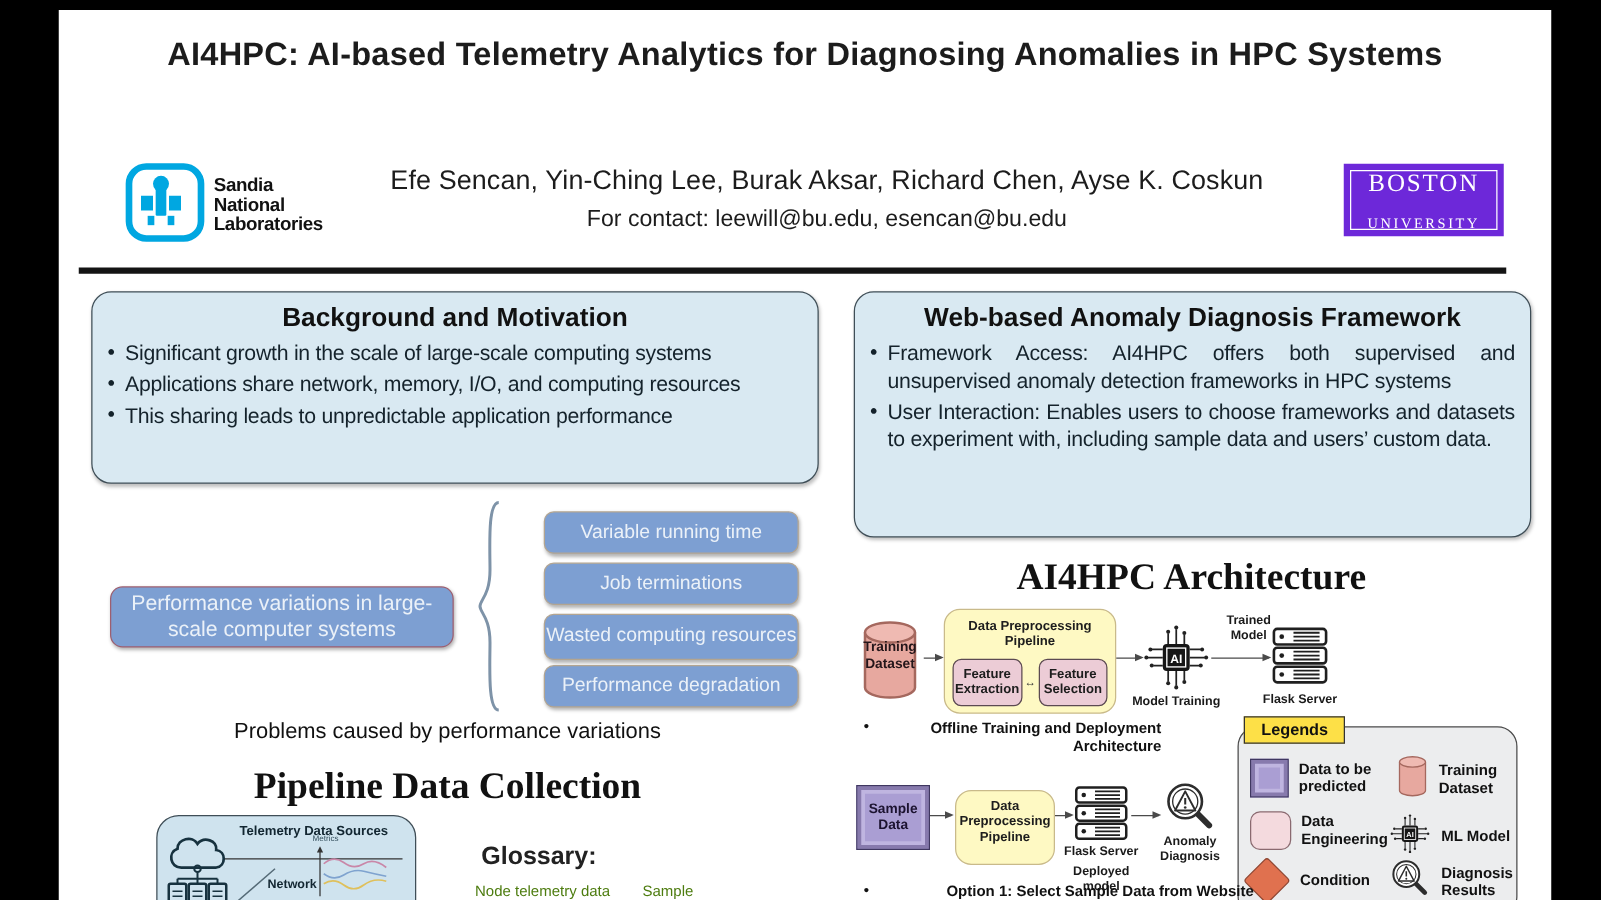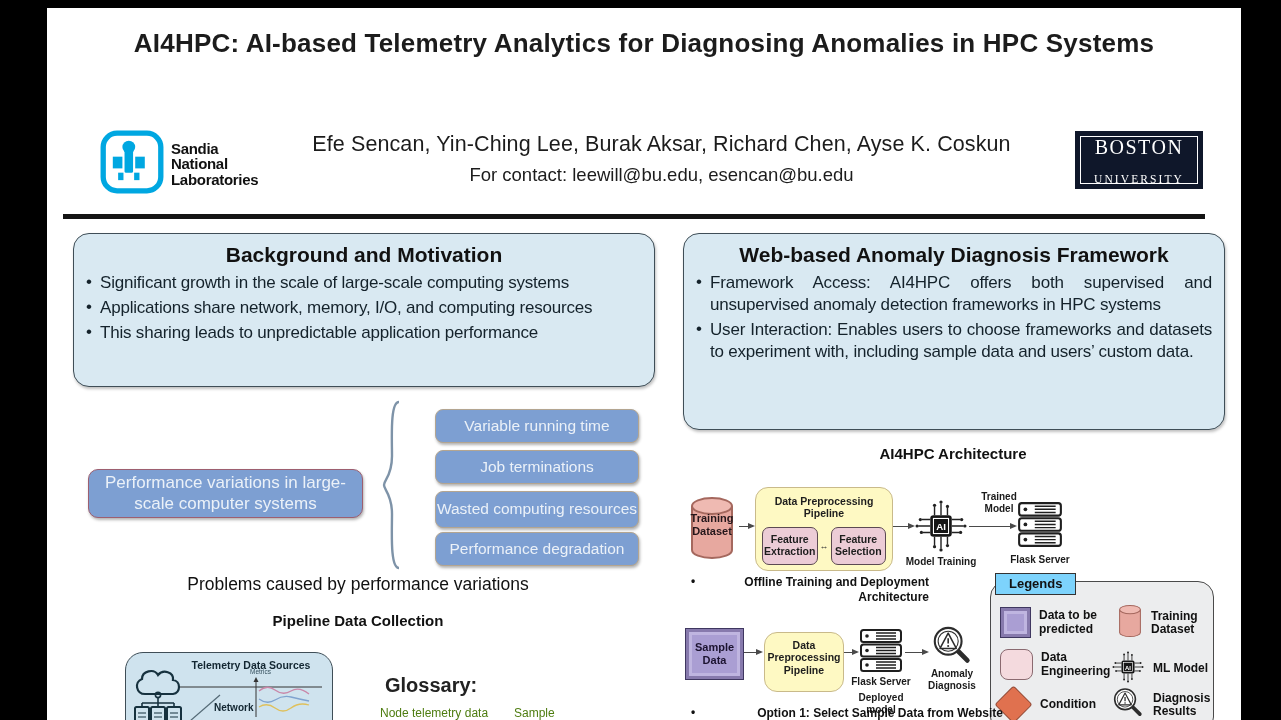--- a/index.html
+++ b/index.html
@@ -10,21 +10,21 @@
   
   .title{position:absolute;left:0;right:0;top:18px;text-align:center;font-size:26px;font-weight:bold;
          color:#1c1c1c;line-height:1.32;letter-spacing:.2px;}
   .title-inner{max-width:1070px;margin:0 auto;}
   .hdr-row{position:absolute;left:0;top:116px;width:100%;height:86px;}
   .sandia{position:absolute;left:53px;top:6px;display:flex;align-items:center;gap:7px;}
   .sandia-txt{font-weight:bold;font-size:15px;line-height:1.04;color:#111;letter-spacing:-.3px;}
   .authors{position:absolute;left:210px;right:175px;top:8px;text-align:center;color:#1c1c1c;}
   .authors .a1{font-size:21.5px;letter-spacing:.1px;}
   .authors .a2{font-size:18.5px;margin-top:7px;}
-  .bu{position:absolute;left:1028px;top:7px;width:128px;height:58px;background:#0f172a;
+  .bu{position:absolute;left:1028px;top:7px;width:128px;height:58px;background:#6d28d9;
       display:flex;align-items:center;justify-content:center;}
   .bu-in{border:1.5px solid #fff;width:116px;height:46px;display:flex;flex-direction:column;
          align-items:center;justify-content:center;color:#fff;font-family:"Liberation Serif",serif;}
   .bu-l1{font-size:20px;letter-spacing:1.5px;}
   .bu-l2{font-size:11.5px;letter-spacing:2.1px;margin-top:14px;}
   .divider{position:absolute;left:16px;top:206px;width:1142px;height:5px;background:#141414;}
 
   
   .panel{position:absolute;background:#d9e9f2;border:1.6px solid #3f4e57;border-radius:16px;
          color:#14222b;box-shadow:1px 2px 3px rgba(0,0,0,.25);}
@@ -35,21 +35,21 @@
 
   
   .cause-box{position:absolute;left:41px;top:461px;width:273px;height:47px;background:#7d9fd2;
              border:1.6px solid #9d5f70;border-radius:10px;color:#ebf1f8;font-size:17px;line-height:1.22;
              display:flex;align-items:center;justify-content:center;text-align:center;
              box-shadow:1px 2px 3px rgba(0,0,0,.3);}
   .effect{position:absolute;left:388px;width:202px;background:#7d9fd2;border:1.6px solid #b3a591;
           border-radius:8px;color:#ebf1f8;font-size:15.5px;line-height:1.08;display:flex;align-items:center;
           justify-content:center;text-align:center;box-shadow:1px 2px 3px rgba(0,0,0,.3);}
   .caption{position:absolute;left:0;top:566px;width:622px;text-align:center;font-size:17.5px;color:#111;}
-  .sec-h{position:absolute;text-align:center;font-weight:bold;font-size:15px;color:#111;}
+  .sec-h{position:absolute;text-align:center;font-weight:bold;font-size:30px;color:#111;font-family:Liberation Serif, serif;}
 
   
   .tele-box{position:absolute;left:78px;top:644px;width:206px;height:100px;background:#cfe3ee;
             border:1.6px solid #3f4e57;border-radius:18px;overflow:hidden;}
   .tele-title{position:absolute;left:52px;top:6px;width:146px;text-align:center;font-weight:bold;
               font-size:10.5px;line-height:1.15;color:#122631;}
   .tele-net{position:absolute;left:88px;top:49px;font-weight:bold;font-size:10px;color:#122631;}
   .tele-met{position:absolute;left:124px;top:15px;font-size:6.5px;color:#35505e;}
   .gloss-t{position:absolute;left:338px;top:666px;font-size:20px;font-weight:bold;color:#222;}
   .gloss-i{position:absolute;top:698px;font-size:12px;color:#4d7c0f;}
@@ -71,21 +71,21 @@
   .abullet{position:absolute;font-weight:bold;font-size:12px;line-height:1.25;color:#111;padding-left:14px;text-align:right;}
   .abullet::before{content:"\2022";position:absolute;left:2px;top:-1px;}
   .sample{position:absolute;left:638px;top:620px;width:57px;height:50px;background:#aa9ed3;
           border:1.5px solid #3f3760;box-shadow:inset 0 0 0 3px #877aad,inset 0 0 0 6px #bfb5e0;
           display:flex;align-items:center;justify-content:center;text-align:center;
           font-weight:bold;font-size:11px;line-height:1.15;color:#1c1330;}
 
   
   .legends{position:absolute;left:943px;top:573px;width:222px;height:150px;background:#ecedee;
            border:1.8px solid #4a4a4a;border-radius:16px;}
-  .leg-tab{position:absolute;left:948px;top:565px;background:#7dd3fc;border:1.6px solid #333;
+  .leg-tab{position:absolute;left:948px;top:565px;background:#fde047;border:1.6px solid #333;
            padding:2px 13px 3px;font-weight:bold;font-size:13px;color:#111;}
   .lg-item{position:absolute;display:flex;align-items:center;gap:8px;}
   .lg-lb{width:68px;font-weight:bold;font-size:12px;line-height:1.12;color:#111;}
   .bevel-sq{width:29px;height:29px;background:#aa9ed3;border:1.5px solid #3f3760;
             box-shadow:inset 0 0 0 3px #877aad,inset 0 0 0 6px #bfb5e0;}
   .pink-sq{width:31px;height:29px;background:#f4dade;border:1.2px solid #8a6a70;border-radius:8px;}
   .diamond{width:25px;height:25px;background:#e0714f;border:1.6px solid #8f4632;border-radius:3px;
            transform:rotate(45deg);margin:3px 5px 3px 3px;}
 </style>
 </head>

